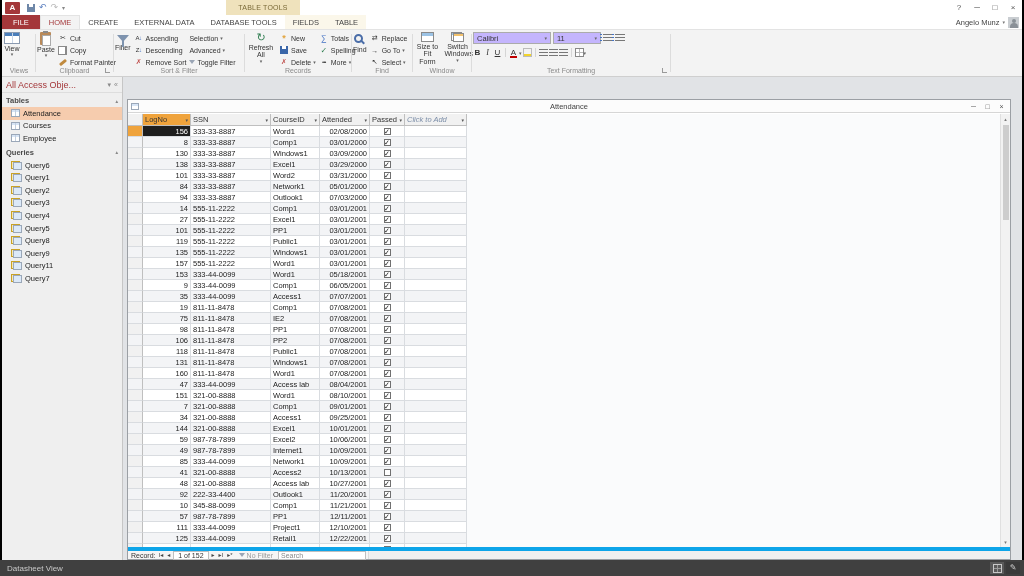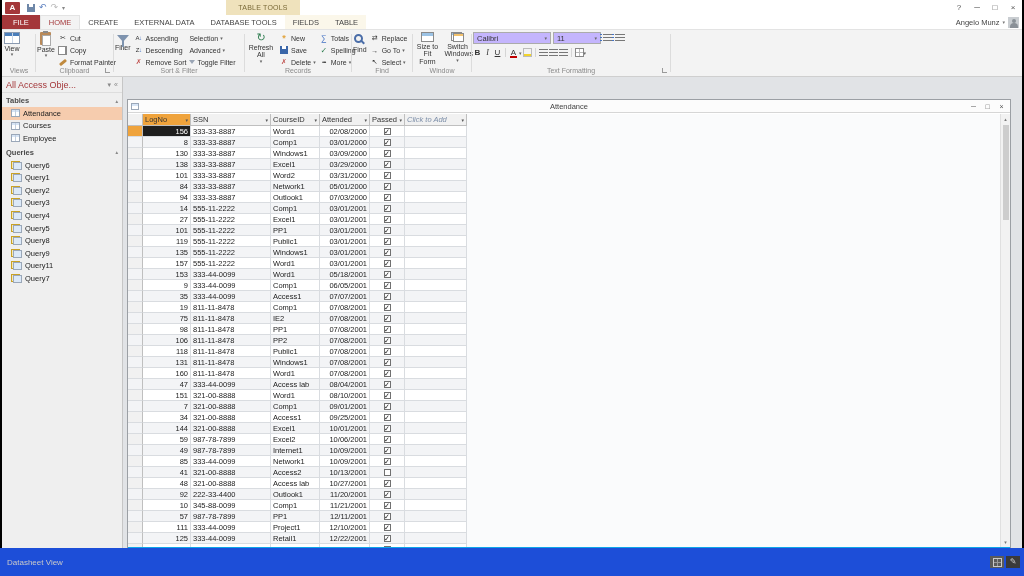--- a/index.html
+++ b/index.html
@@ -149,21 +149,21 @@
   display:flex;align-items:center;font-size:7px;color:#333;gap:2px;padding-left:3px}
 .rn-btn{font-size:6px;color:#444;padding:0 1px;line-height:1}
 .rn-pos{background:#fff;border:1px solid #BFBFBF;height:9px;display:flex;align-items:center;padding:0 4px;font-size:7px}
 .rn-filter{display:flex;align-items:center;gap:2px;color:#9B9B9B;margin-left:3px}
 .rn-search{width:88px;height:9px;border:1px solid #BFBFBF;font-size:7px;padding:0 2px;background:#fff;
   font-family:"Liberation Sans",sans-serif;margin-left:3px}
 .rn-search::placeholder{color:#888}
 .hscroll{flex:1;height:100%;border-left:1px solid #DCDCDC;background:#F0F0F0}
 
 
-.statusbar{position:absolute;left:0;right:0;bottom:0;height:28px;background:#1d4ed8;display:flex;align-items:center}
+.statusbar{position:absolute;left:0;right:0;bottom:0;height:16px;background:#404040;display:flex;align-items:center}
 .sb-text{color:#C9C9C9;font-size:8px;margin-left:7px}
 .sb-icons{margin-left:auto;display:flex;gap:2px;margin-right:4px}
 .sb-ic{width:14px;height:12px;display:flex;align-items:center;justify-content:center;background:#3A3A3A}
 .sb-ic.active{background:#5A5A5A}
 .i-grid.light{border-color:#C9C9C9;background-color:transparent;
   background-image:linear-gradient(#9A9A9A 0 1px,transparent 1px),linear-gradient(90deg,#9A9A9A 0 1px,transparent 1px)}
 .i-design{font-size:8px;color:#C9C9C9;line-height:1}
 </style>
 </head>
 <body>

